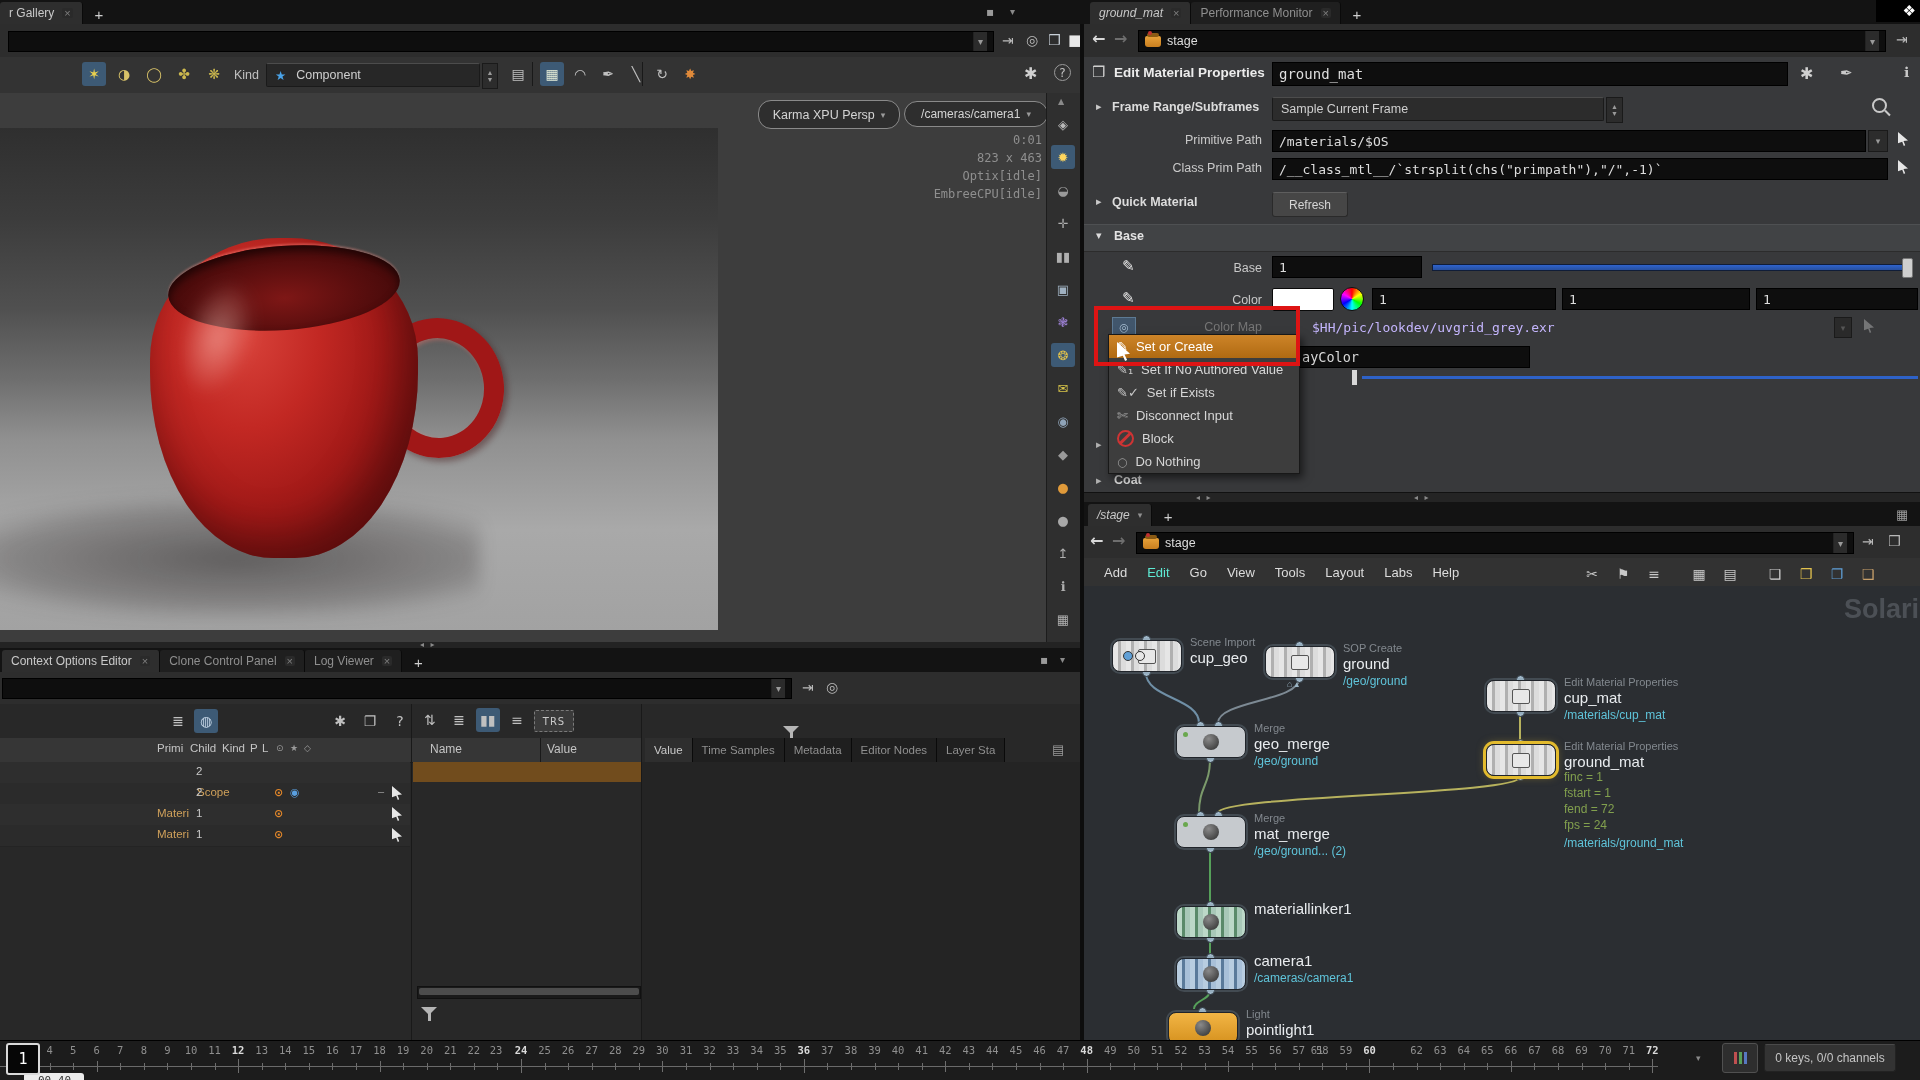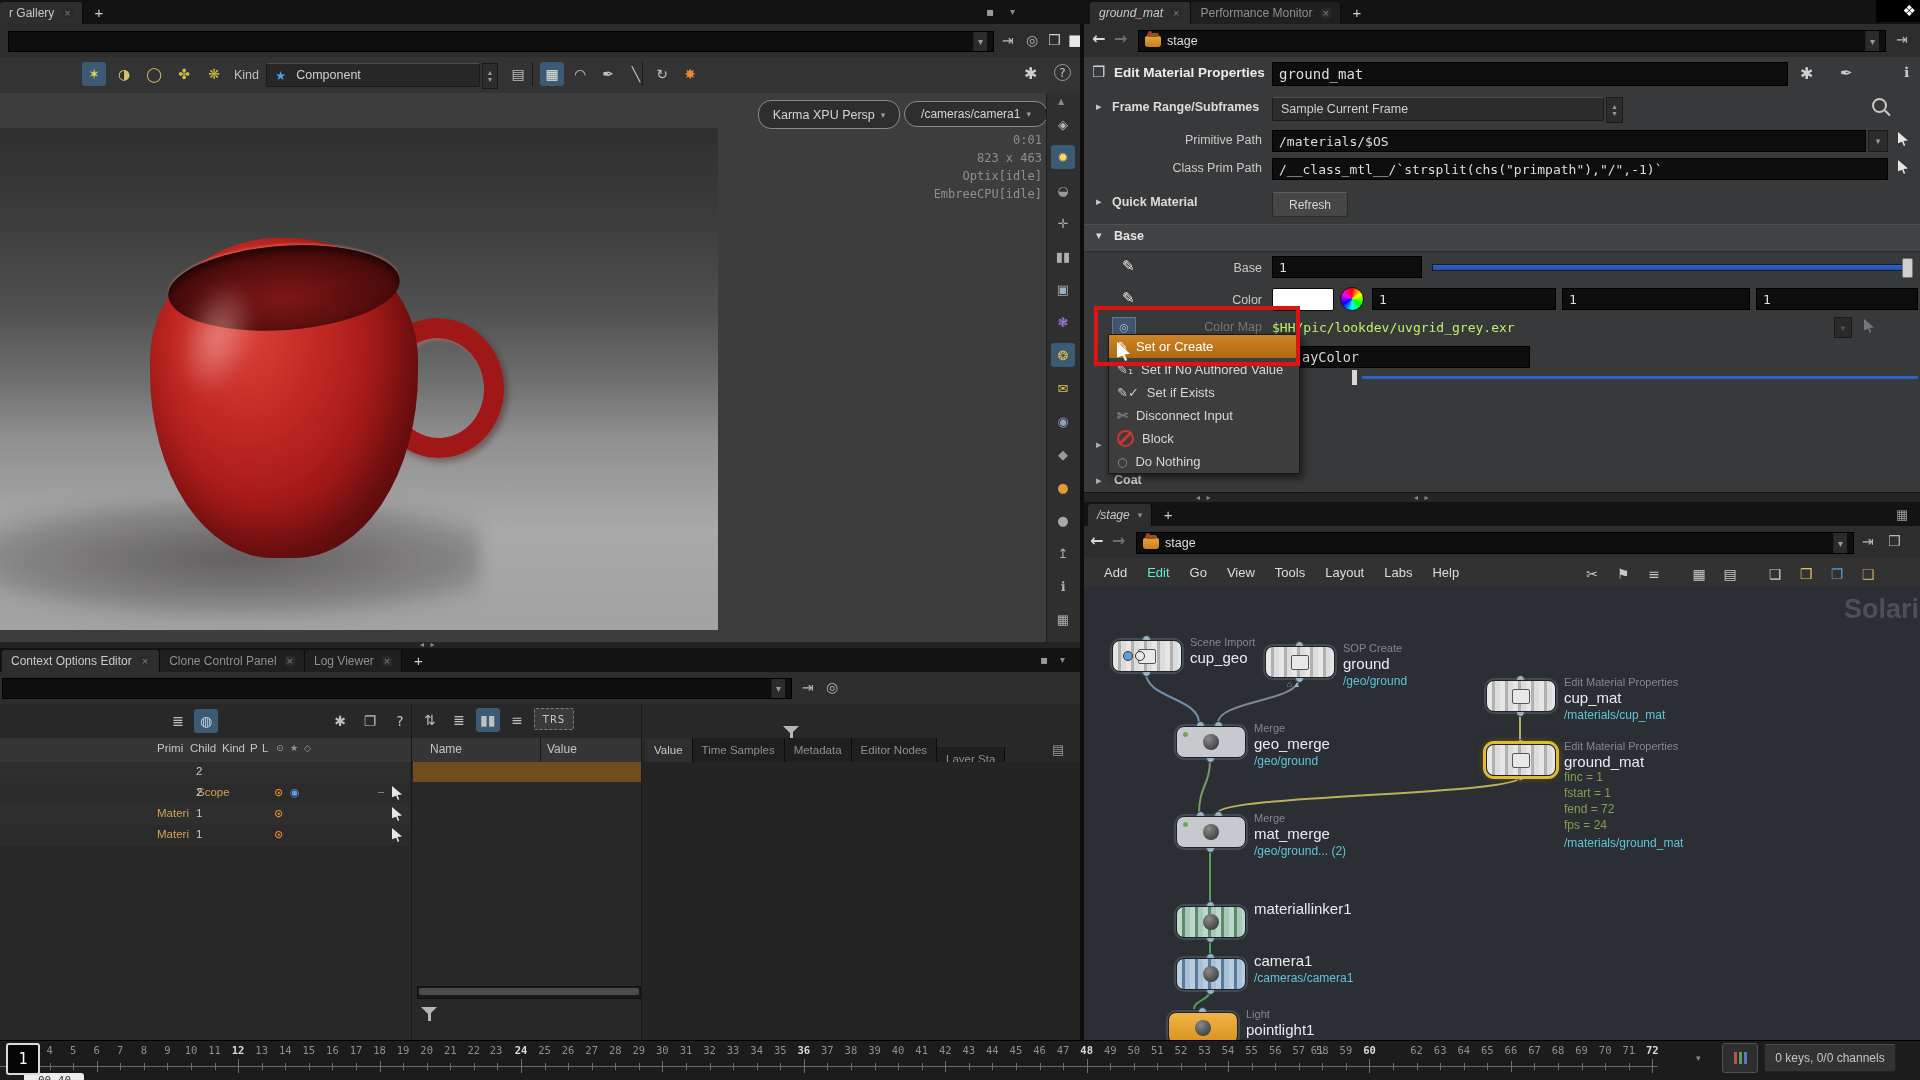--- a/index.html
+++ b/index.html
@@ -1,19 +1,19 @@
 <!DOCTYPE html>
 <html><head>
 <meta charset="utf-8">
 <style>
   html,body{margin:0;padding:0}
   body{width:1920px;height:1080px;background:#222;overflow:hidden;position:relative;
        font-family:"Liberation Sans",sans-serif;color:#ccc;}
   .abs{position:absolute}
-  .row{display:flex;align-items:flex-start}
+  .row{display:flex;align-items:flex-end}
   .mono{font-family:"DejaVu Sans Mono",monospace}
   .ic{font-family:"DejaVu Sans",sans-serif}
   .fld{background:#0e0e0e;border:1px solid #000;color:#dedede;font-family:"DejaVu Sans Mono",monospace;
        font-size:13px;display:flex;align-items:center;padding:0 6px;box-sizing:border-box}
   .ddn{background:#2c2c2c;border:1px solid #1a1a1a;border-top-color:#4c4c4c;color:#cfcfcf;font-size:12.5px;
        display:flex;align-items:center;padding:0 8px;box-sizing:border-box;border-radius:2px}
   .carbtn{margin-left:auto;color:#9a9a9a;font-size:10px;background:#2b2b2b;border-left:1px solid #222;
           padding:2px 4px;align-self:stretch;display:flex;align-items:center}
   .ibox{display:flex;align-items:center;justify-content:center;width:24px;height:24px;font-size:14px;
         font-family:"DejaVu Sans",sans-serif}
@@ -386,21 +386,21 @@
 <div class="fld abs" style="left:1562px;top:288px;width:188px;height:22px">
   <span>1</span>
   </div>
 <div class="fld abs" style="left:1756px;top:288px;width:162px;height:22px">
   <span>1</span>
   </div>
 
 <div class="abs ic" style="left:1112px;top:317px;width:24px;height:21px;background:#41566c;border:1px solid #5d7a94;box-sizing:border-box;
             display:flex;align-items:center;justify-content:center;color:#a9c0d4;font-size:11px">◎</div>
 <span class="plabel" style="left:1060px;top:320px;width:202px;color:#767676">Color Map</span>
-<span class="abs mono" style="left:1272px;top:320px;font-size:13px;color:#bef264">$HH/pic/lookdev/uvgrid_grey.exr</span>
+<span class="abs mono" style="left:1312px;top:320px;font-size:13px;color:#c4b5fd">$HH/pic/lookdev/uvgrid_grey.exr</span>
 <div class="abs ic" style="left:1834px;top:317px;width:18px;height:21px;background:#2a2a2a;border:1px solid #1a1a1a;box-sizing:border-box;
             display:flex;align-items:center;justify-content:center;color:#555;font-size:9px">▾</div>
 <span class="abs mcur" style="left:1864px;top:319px;opacity:.35"></span>
 <span class="abs ic" style="left:1896px;top:318px;color:#555;font-size:13px"></span>
 
 <div class="fld abs" style="left:1272px;top:346px;width:258px;height:22px"></div>
 <span class="abs mono" style="left:1302px;top:349px;font-size:13.5px;color:#d8d8d8">ayColor</span>
 <div class="abs" style="left:1352px;top:370px;width:5px;height:15px;background:#d8d8d8"></div>
 <div class="abs" style="left:1362px;top:376px;width:556px;height:3px;background:#2e62c8"></div>
 <span class="abs ic" style="left:1096px;top:438px;color:#b0b0b0;font-size:11px">▸</span>

